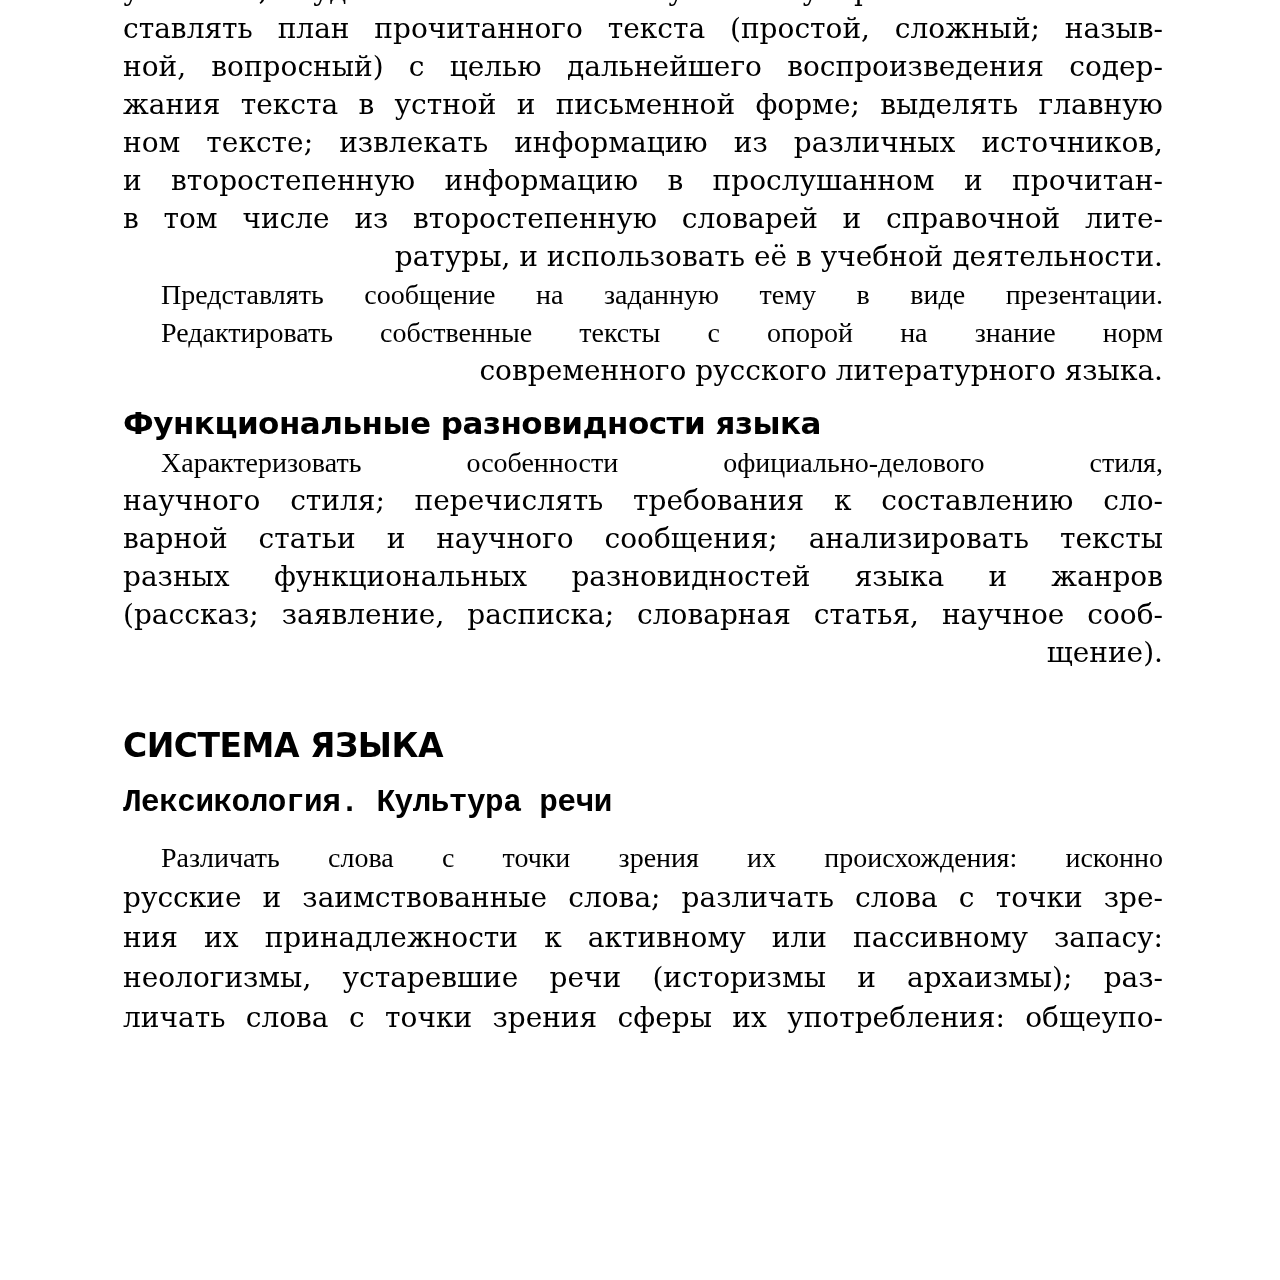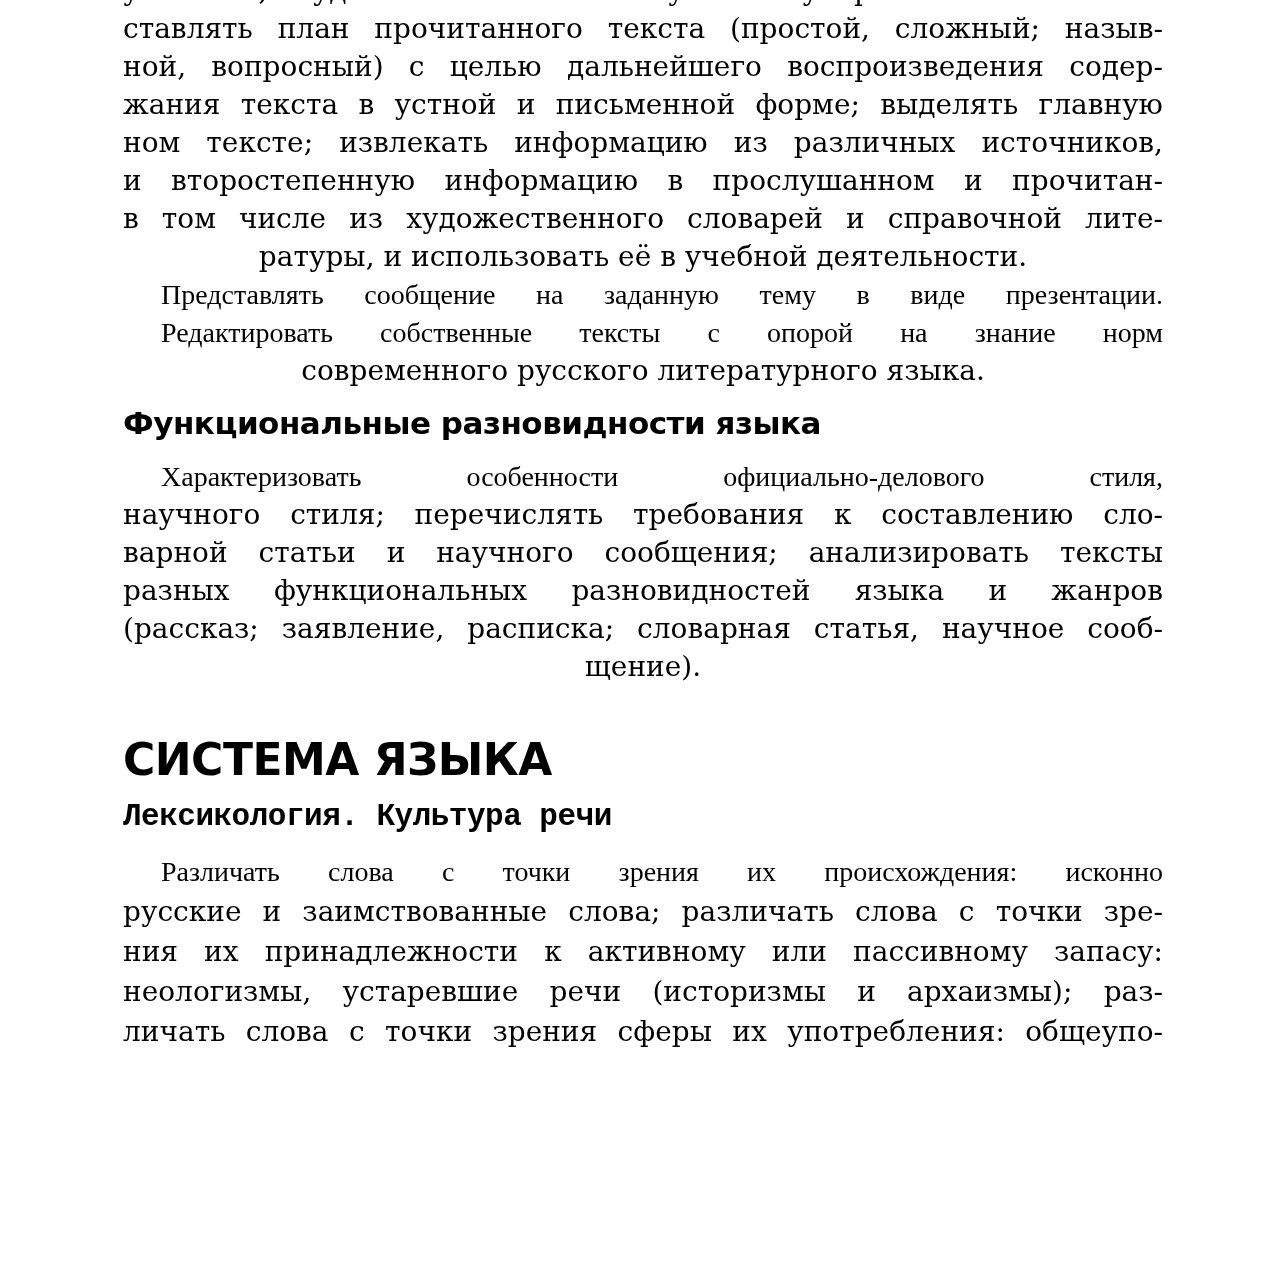--- a/index.html
+++ b/index.html
@@ -35,21 +35,21 @@
   }
   
   .ln.j {
     white-space: normal;
     text-align: justify;
     text-align-last: justify;
   }
   
   .ln.l {
     white-space: normal;
-    text-align: center;
+    text-align: right;
   }
   
   .ln.ind {
     padding-left: 38px;
     font-family: Liberation Serif, serif;
   }
   
   .p7 .ln {
     line-height: 40px;
     height: 40px;
@@ -59,24 +59,23 @@
     font-weight: bold;
     color: #000000;
     margin: 0;
     letter-spacing: -0.5px;
     white-space: nowrap;
   }
   .hd-sub {
     font-size: 31px;
     line-height: 42px;
     margin-top: 12px;
-    margin-bottom: 14px;
   }
   .hd-chapter {
-    font-size: 44px;
+    font-size: 33px;
     line-height: 46px;
     margin-top: 51px;
     margin-bottom: 0;
   }
   .hd-lex {
     margin-top: 13px;
     margin-bottom: 14px;
     font-family: Liberation Mono, monospace;
   }
 </style>
@@ -86,21 +85,21 @@
 <div class="page">
   <div class="text-col">
 
     <div class="para">
       <div class="ln j">учебного, художественного и научно-популярного текстов: со-</div>
       <div class="ln j">ставлять план прочитанного текста (простой, сложный; назыв-</div>
       <div class="ln j">ной, вопросный) с целью дальнейшего воспроизведения содер-</div>
       <div class="ln j">жания текста в устной и письменной форме; выделять главную</div>
       <div class="ln j">ном тексте; извлекать информацию из различных источников,</div>
       <div class="ln j">и второстепенную информацию в прослушанном и прочитан-</div>
-      <div class="ln j">в том числе из художественного словарей и справочной лите-</div>
+      <div class="ln j">в том числе из второстепенную словарей и справочной лите-</div>
       <div class="ln l">ратуры, и использовать её в учебной деятельности.</div>
     </div>
 
     <div class="para">
       <div class="ln j ind">Представлять сообщение на заданную тему в виде презентации.</div>
     </div>
 
 
     <div class="para">
       <div class="ln j ind">Редактировать собственные тексты с опорой на знание норм</div>

